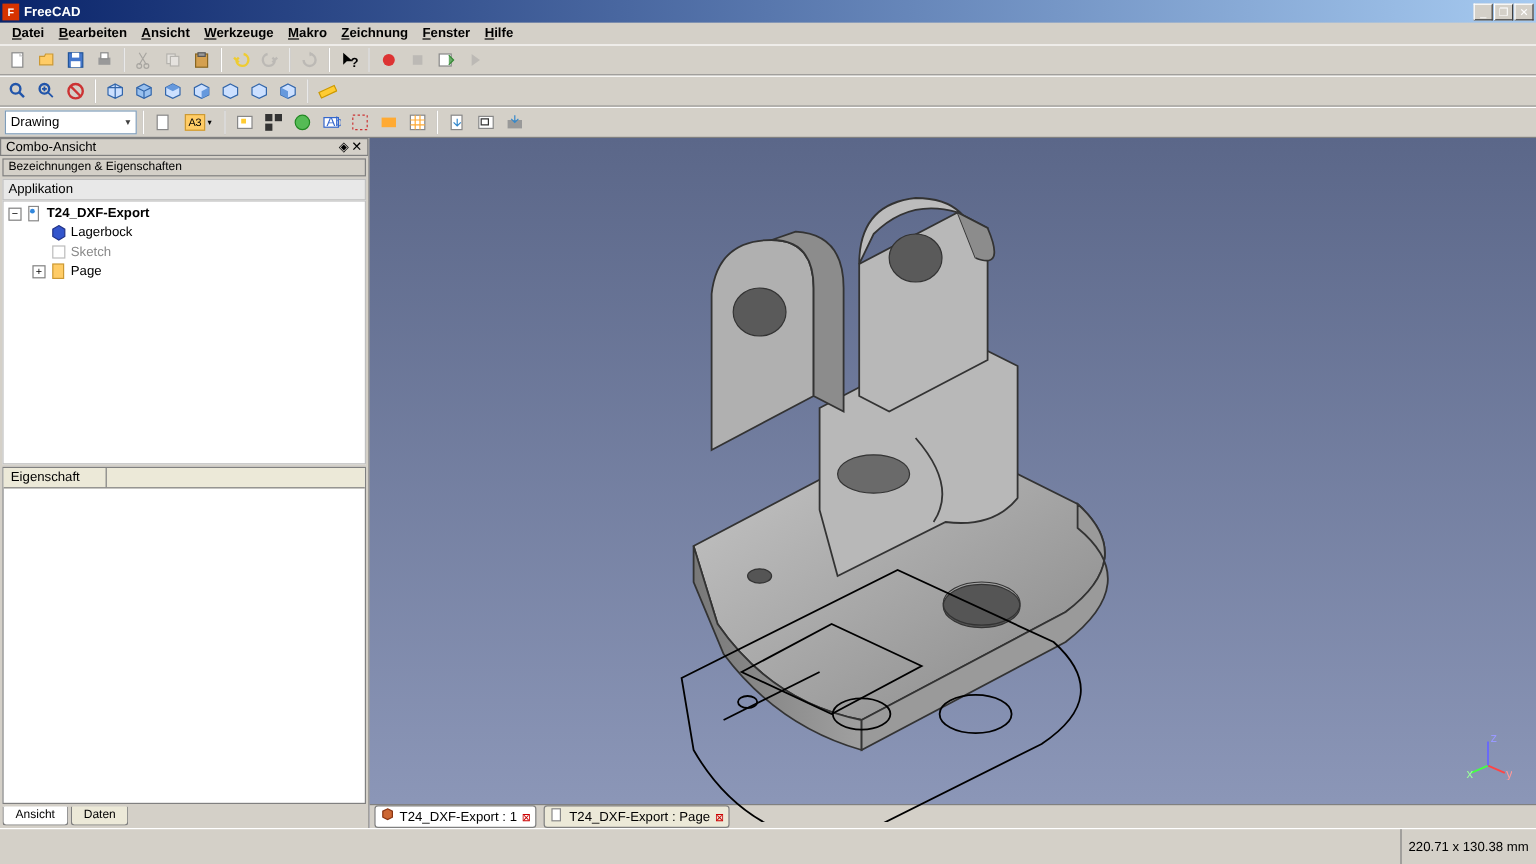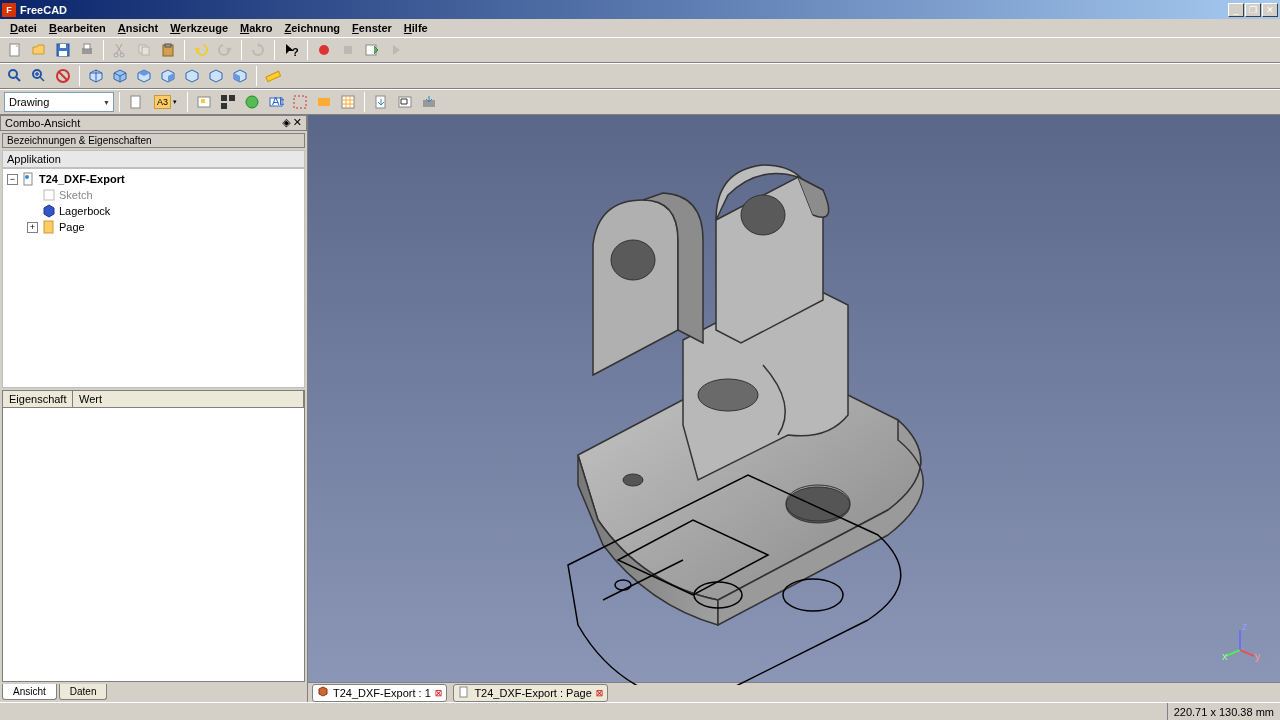--- a/index.html
+++ b/index.html
@@ -28,31 +28,31 @@
 .grphdr { height: 16px; border: 1px solid #808080; display: flex; align-items: center; padding: 0 4px; margin: 2px; font-size: 10px; background: #d4d0c8; }
 .apphdr { background: #e8e8e8; padding: 2px 4px; border: 1px solid #c0c0c0; margin: 0 2px; }
 .tree { flex: 1; background: #fff; margin: 0 2px; border: 1px solid #c0c0c0; padding: 2px; overflow: auto; }
 .treeitem { display: flex; align-items: center; padding: 1px 0; cursor: pointer; white-space: nowrap; }
 .expander { width: 11px; height: 11px; border: 1px solid #808080; display: inline-flex; align-items: center; justify-content: center; font-size: 9px; margin-right: 4px; line-height: 1; }
 .noexp { width: 15px; display: inline-block; }
 .ticon { width: 14px; height: 14px; margin-right: 3px; display: inline-flex; align-items: center; justify-content: center; }
 .proptable { height: 300px; border: 1px solid #808080; margin: 2px; background: #fff; }
 .propthead { display: flex; background: #ece9d8; border-bottom: 1px solid #808080; }
 .propth { padding: 2px 6px; border-right: 1px solid #808080; }
-.propth:first-child { width: 70px; }
+.propth:first-child { width: 86px; }
 .bottomtabs { display: flex; padding: 0 2px 2px; }
 .btab { padding: 2px 10px; border: 1px solid #808080; border-top: none; background: #ece9d8; cursor: pointer; margin-right: 2px; border-radius: 0 0 3px 3px; font-size: 10px; }
 .btab.active { background: #fff; }
 .viewport { flex: 1; background: linear-gradient(to bottom, #5b6789 0%, #8d98b9 100%); position: relative; display: flex; flex-direction: column; }
 .view3d { flex: 1; position: relative; }
 .docTabs { height: 20px; background: #d4d0c8; border-top: 1px solid #808080; display: flex; align-items: center; padding: 0 4px; gap: 6px; }
 .doctab { display: flex; align-items: center; gap: 4px; padding: 1px 4px; background: #ece9d8; border: 1px solid #808080; border-radius: 3px; cursor: pointer; font-size: 10px; }
 .doctab.active { background: #fff; }
 .docclose { font-size: 9px; color: #c00; cursor: pointer; }
-.statusbar { height: 18px; background: #d4d0c8; border-top: 1px solid #fff; display: flex; align-items: center; }
+.statusbar { height: 30px; background: #d4d0c8; border-top: 1px solid #fff; display: flex; align-items: center; }
 .statusbar .status-r { margin-left: auto; padding: 0 6px; border-left: 1px solid #808080; height: 100%; display: flex; align-items: center; }
 .axiswidget { position: absolute; bottom: 20px; right: 20px; width: 40px; height: 40px; }
 </style>
 </head>
 <body>
 
 <div class="titlebar">
   <div class="appicon">F</div>
   <div class="title">FreeCAD</div>
   <div class="winbtns">
@@ -325,52 +325,51 @@
       <div class="treeitem" style="padding-left:2px;">
         <span class="expander">−</span>
         <span class="ticon">
             <svg width="14" height="14">
               <rect x="2" y="1" width="8" height="12" fill="#fff" stroke="#888"></rect>
               <circle cx="5" cy="5" r="2" fill="#3388dd"></circle>
             </svg>
           </span>
         <b>T24_DXF-Export</b>
       </div>
+      <div class="treeitem" style="padding-left:22px;">
+        <span class="noexp"></span>
+        <span class="ticon">
+            <svg width="14" height="14">
+              <path d="M7 1 L12 4 L12 10 L7 13 L2 10 L2 4 Z" fill="#3355cc" stroke="#223388"></path>
+            </svg>
+          </span>
+        <span>Lagerbock</span>
+      </div>
       <div class="treeitem" style="padding-left:22px;color:#888;">
         <span class="noexp"></span>
         <span class="ticon">
             <svg width="14" height="14">
               <rect x="2" y="2" width="10" height="10" fill="none" stroke="#bbb"></rect>
             </svg>
           </span>
         <span>Sketch</span>
       </div>
       <div class="treeitem" style="padding-left:22px;">
-        <span class="noexp"></span>
-        <span class="ticon">
-            <svg width="14" height="14">
-              <path d="M7 1 L12 4 L12 10 L7 13 L2 10 L2 4 Z" fill="#3355cc" stroke="#223388"></path>
-            </svg>
-          </span>
-        <span>Lagerbock</span>
-      </div>
-      <div class="treeitem" style="padding-left:22px;">
         <span class="expander">+</span>
         <span class="ticon">
             <svg width="14" height="14">
               <rect x="2" y="1" width="9" height="12" fill="#ffcc66" stroke="#cc9933"></rect>
             </svg>
           </span>
         <span>Page</span>
       </div>
     </div>
     <div class="proptable">
       <div class="propthead">
         <div class="propth">Eigenschaft</div>
-        <div class="propth" style="flex:1;">Wert</div>
       </div>
     </div>
     <div class="bottomtabs">
       <div class="btab active">Ansicht</div>
       <div class="btab">Daten</div>
     </div>
   </div>
 
   <div class="viewport">
     <div class="view3d">

